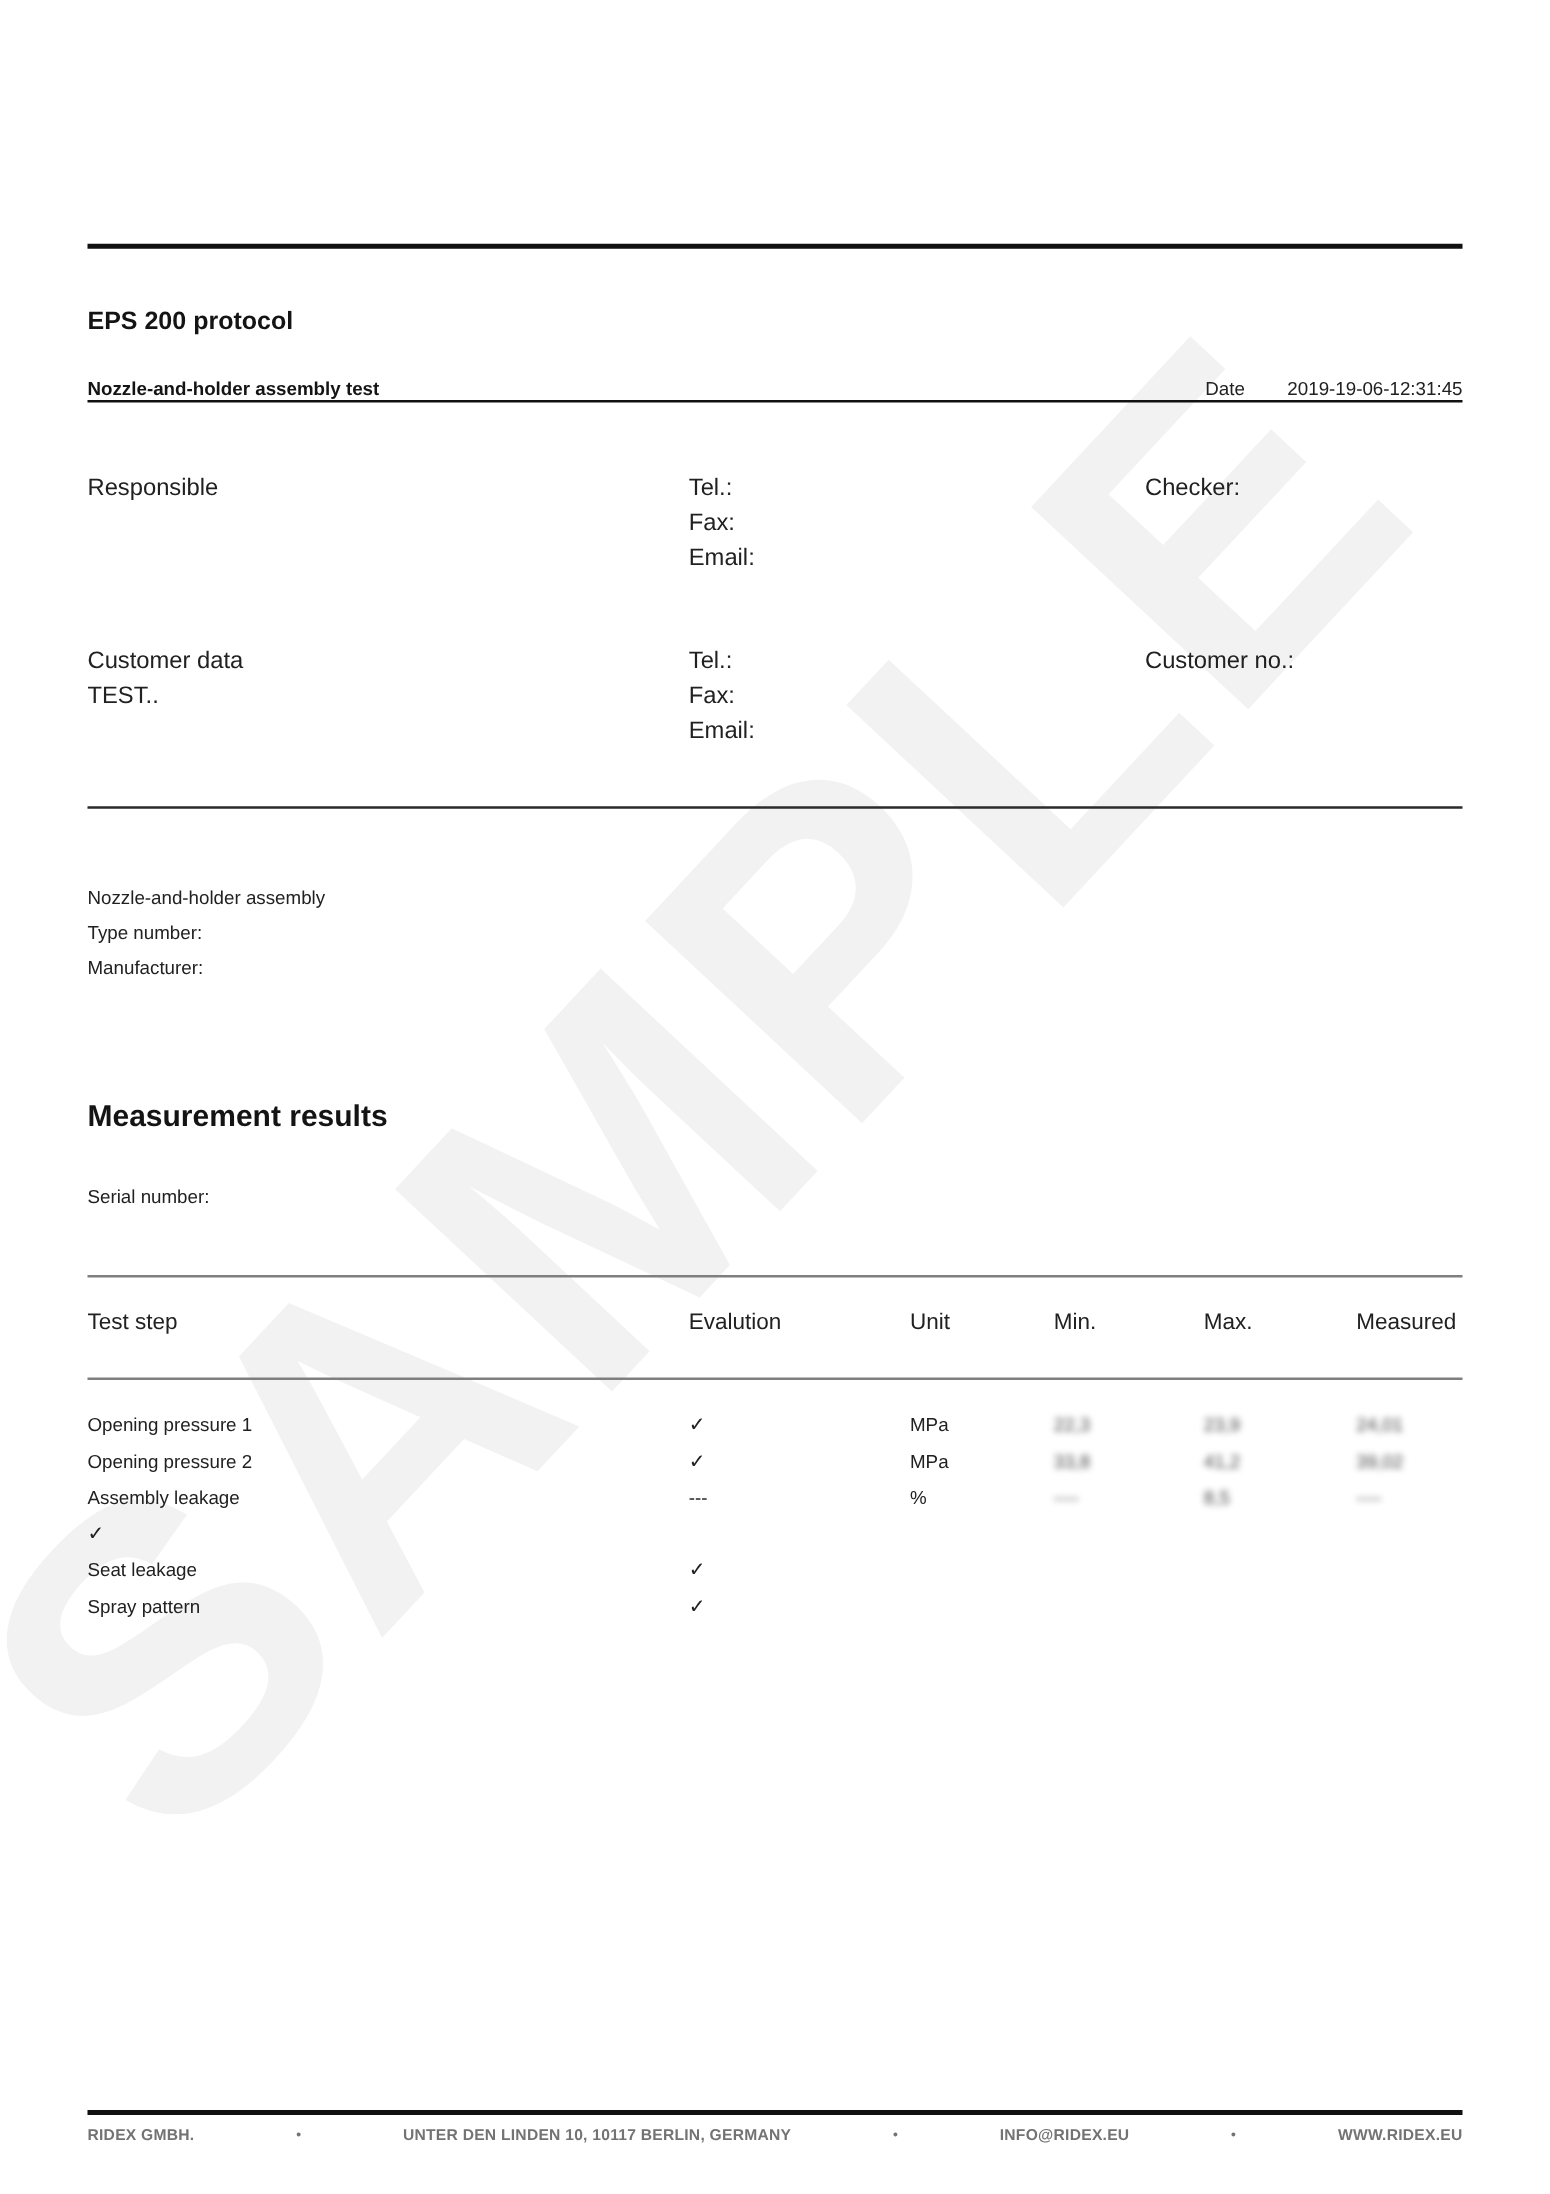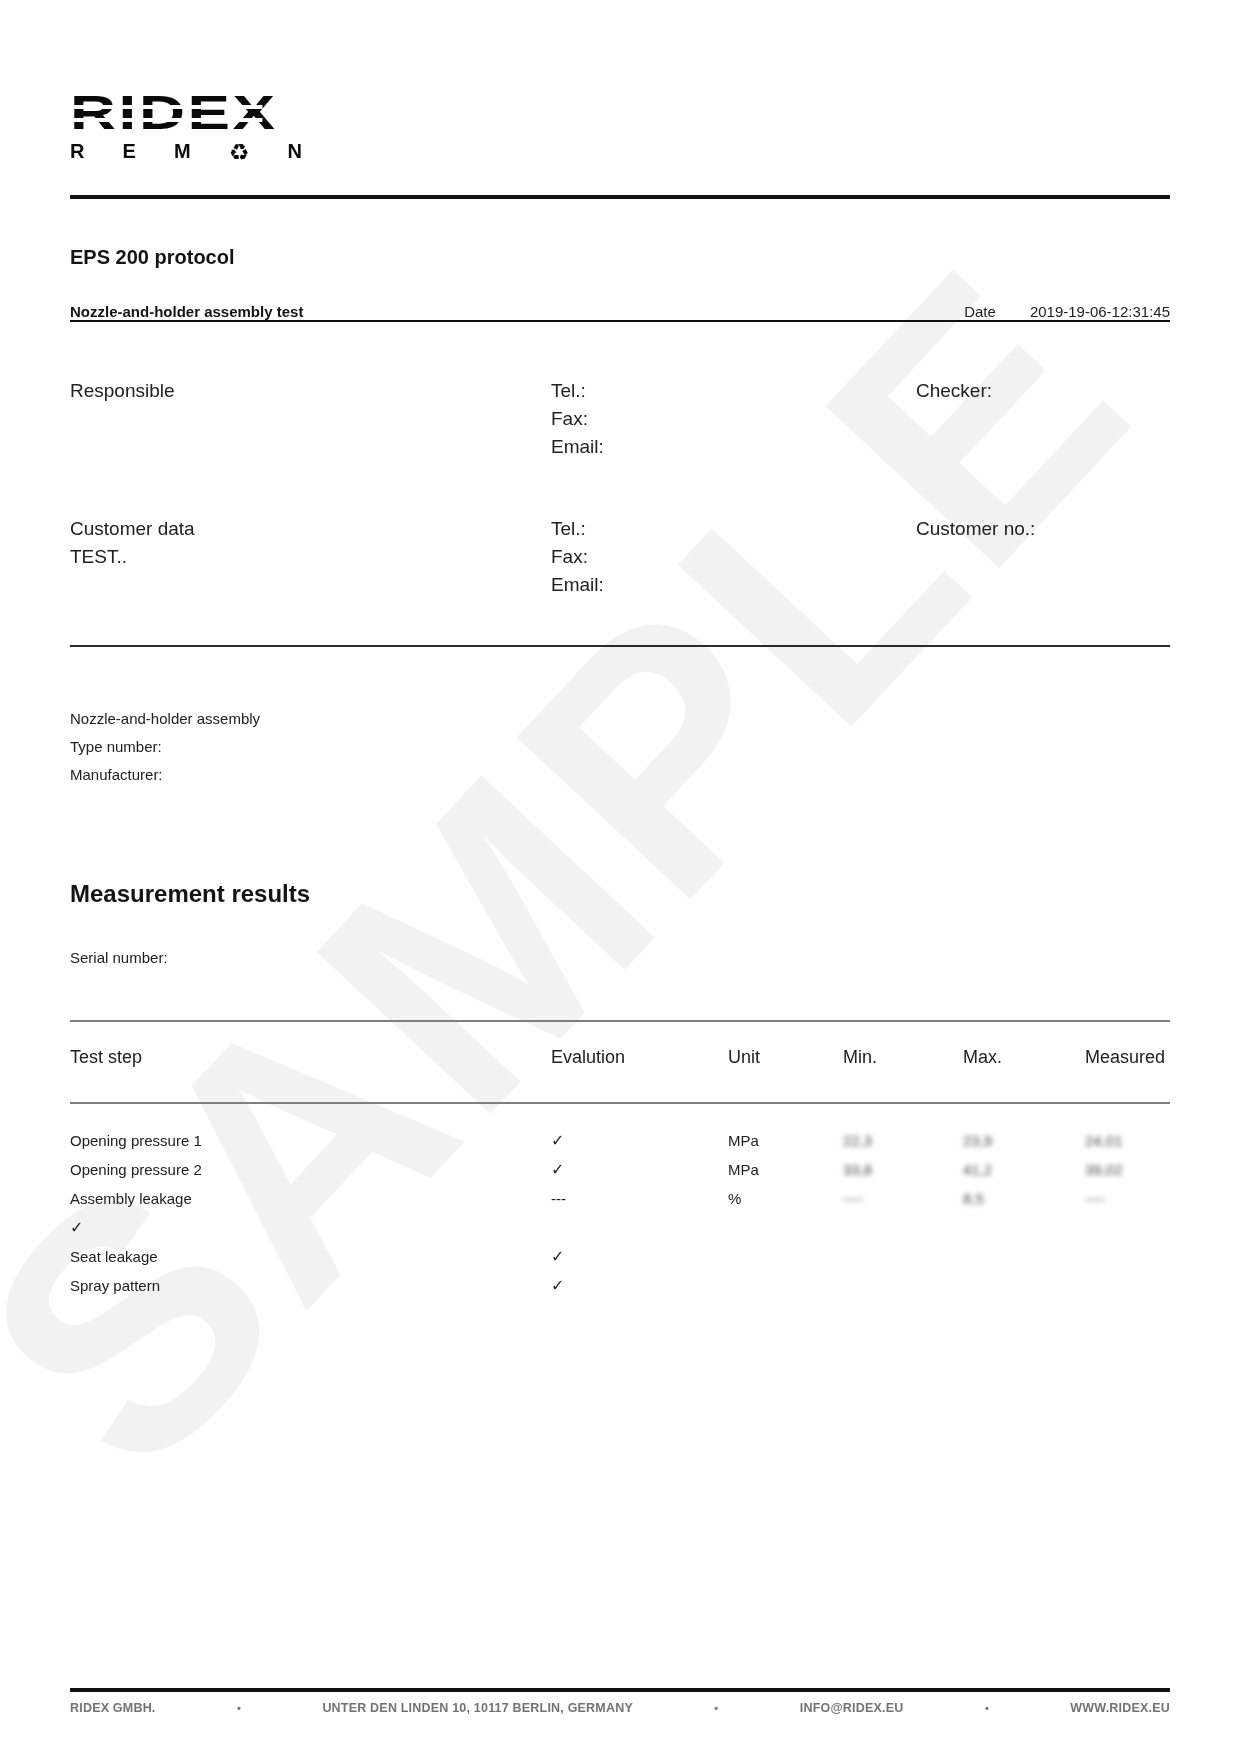--- a/index.html
+++ b/index.html
@@ -127,34 +127,20 @@
 </style>
 </head>
 <body>
 
 <div class="page">
 
   <div class="watermark">SAMPLE</div>
 
   <div class="layer">
 
-    <div class="abs logo-block">
-      <div class="logo-word">
-        <span>RIDEX</span>
-        <span class="stripe stripe-1"></span>
-        <span class="stripe stripe-2"></span>
-      </div>
-      <div class="logo-sub">
-        <span>R</span>
-        <span>E</span>
-        <span>M</span>
-        <span class="recycle">♻</span>
-        <span>N</span>
-      </div>
-    </div>
 
     <div class="abs rule rule-a"></div>
 
     <div class="abs doc-title">EPS 200 protocol</div>
 
     <div class="abs subtitle-row">
       <div class="doc-subtitle">Nozzle-and-holder assembly test</div>
       <div class="date-wrap">
         <span>Date</span>
         <span>2019-19-06-12:31:45</span>

